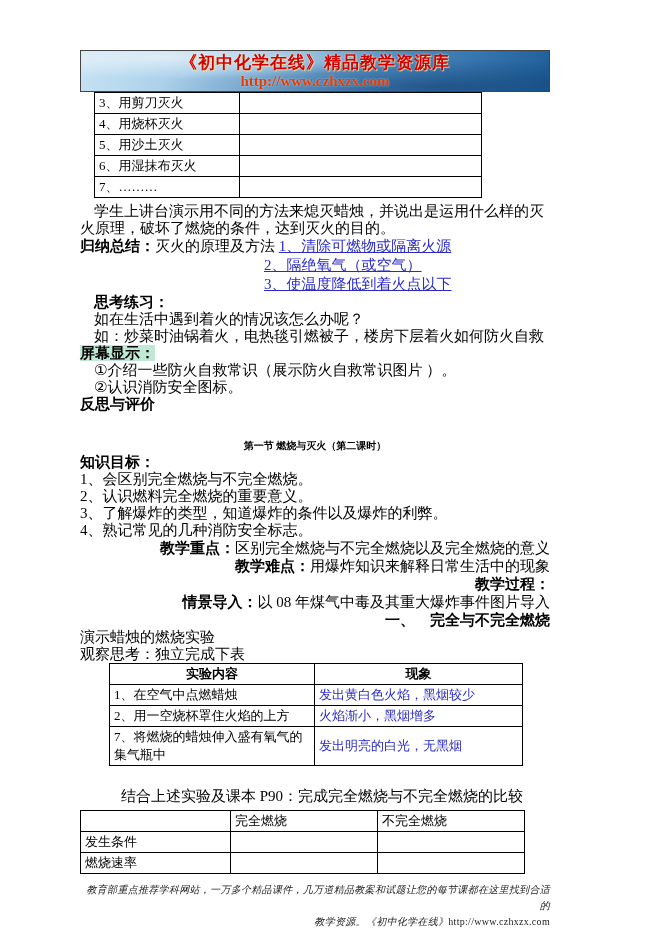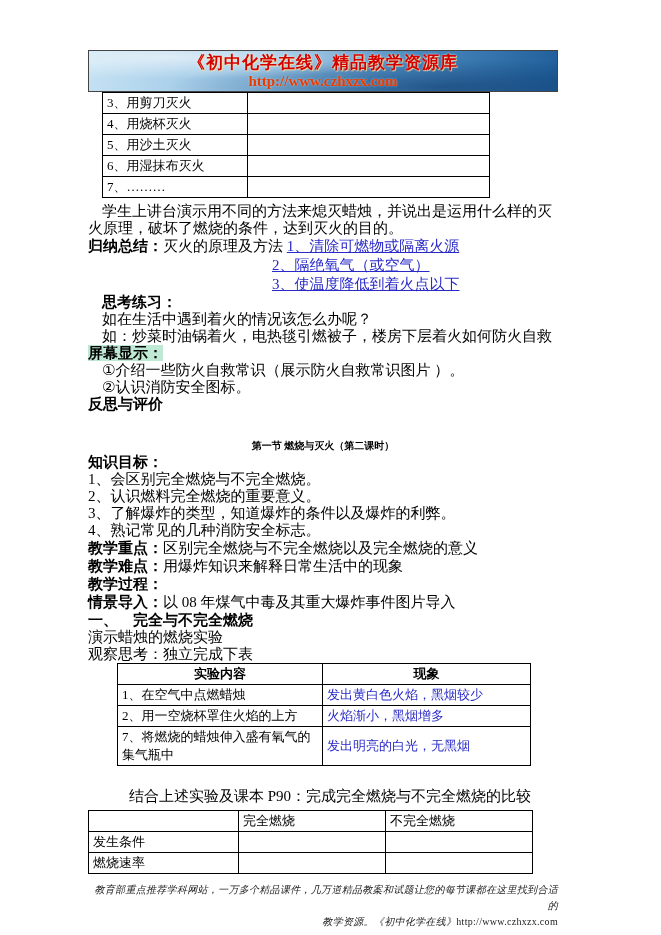--- a/index.html
+++ b/index.html
@@ -3,21 +3,21 @@
 <meta charset="utf-8">
 <style>
   * { margin:0; padding:0; box-sizing:border-box; }
   html,body { background:#fff; }
   body {
     width:661px; height:935px;
     font-family:"Liberation Serif","DejaVu Sans",serif;
     color:#000;
   }
   .page { position:relative; width:661px; height:935px; background:#fff; overflow:hidden; }
-  .content { position:absolute; left:88px; top:50px; width:470px; }
+  .content { position:absolute; left:80px; top:50px; width:470px; }
 
   
   .banner {
     width:470px; height:42px;
     border:1px solid #444;
     display:flex; flex-direction:column; align-items:center; justify-content:center;
     background:
       radial-gradient(ellipse at 18% 15%, rgba(255,255,255,.6), transparent 45%),
       radial-gradient(ellipse at 75% 90%, rgba(8,50,100,.55), transparent 55%),
       linear-gradient(100deg, #c6e2f3 0%, #94c2e3 35%, #4f8fc4 65%, #205f9a 100%);
@@ -45,21 +45,21 @@
   .tbl2 th { font-weight:bold; text-align:center; }
 
   .tbl3 { width:444px; margin-top:5px; }
   .tbl3 .c1 { width:150px; }
   .tbl3 .c2 { width:147px; }
   .tbl3 .c3 { width:147px; }
 
   
   .line { font-size:15px; line-height:17px; }
   .line.tall { line-height:19px; }
-  .line.label-row { line-height:18px; }
+  .line.label-row { line-height:18px;text-align:right; }
   .bold { font-weight:bold; }
   .ml14 { margin-left:14px; }
   .indent { text-indent:14px; }
   .blue { color:#2a2ac8; }
   .blue-u { color:#2a2ac8; text-decoration:underline; }
   .pind { margin-left:184px; }
   .hl { background:#bfe9d4; }
   .p1 { margin-top:5px; }
   .lesson-title { margin-top:24px; text-align:center; font-weight:bold; font-size:10px; line-height:17px; }
 

